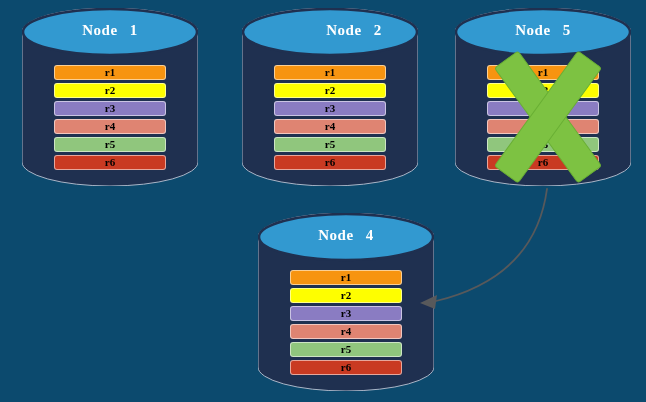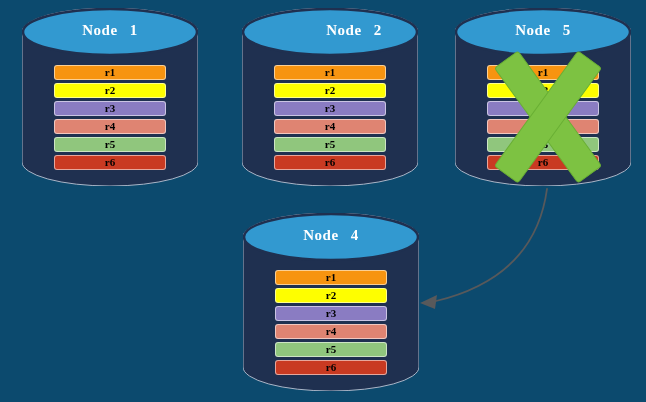--- a/index.html
+++ b/index.html
@@ -4,21 +4,21 @@
 <style>
   html,body{margin:0;padding:0;background:#ffffff;}
   #stage{
     position:relative;width:646px;height:402px;background:#0c4a6e;overflow:hidden;
     font-family:Liberation Serif, serif;
   }
   .node{position:absolute;width:176px;height:178px;}
   #node-1{left:22px;top:8px;}
   #node-2{left:242px;top:8px;}
   #node-3{left:455px;top:8px;}
-  #node-4{left:243px;top:213px;}
+  #node-4{left:258px;top:213px;}
   .cyl{position:absolute;left:0;top:0;width:176px;height:178px;display:block;}
   .cyl-body{stroke:#aab6c8;stroke-width:1;}
   .cyl-top{stroke-width:2.5;}
   .node-title{
     position:absolute;top:14px;left:0;right:0;text-align:center;
     font-size:15px;font-weight:bold;letter-spacing:0.5px;word-spacing:8px;
   }
   .rows{
     position:absolute;top:57px;left:32px;width:112px;
     display:flex;flex-direction:column;gap:3px;

